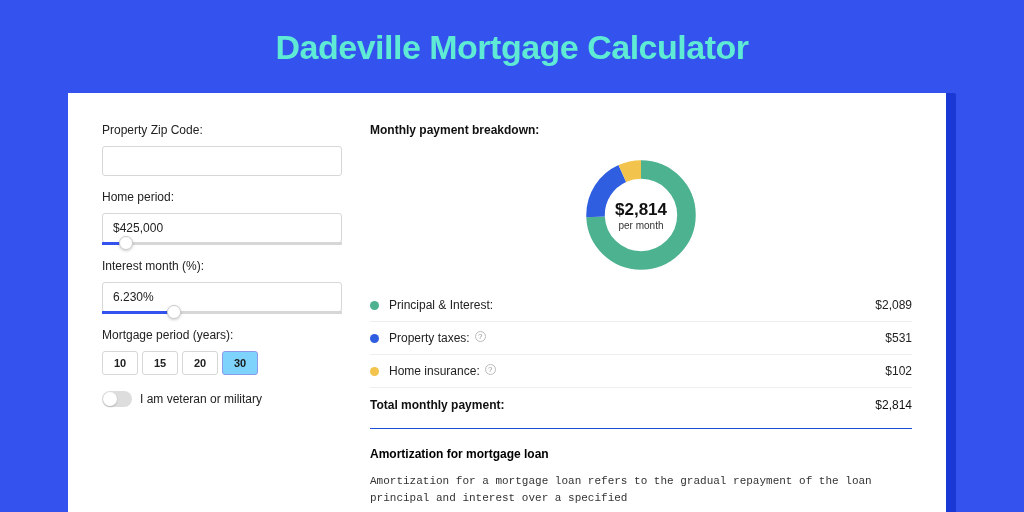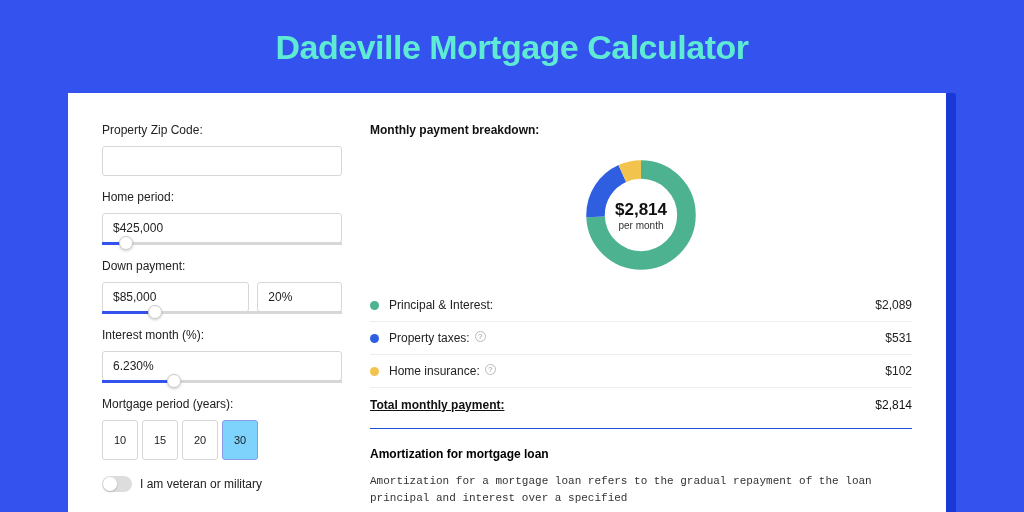--- a/index.html
+++ b/index.html
@@ -69,26 +69,26 @@
     border-radius: 50%;
     position: absolute;
     top: -6px;
     box-shadow: 0 1px 3px rgba(0,0,0,0.2);
   }
   .dp-row { display: flex; gap: 8px; }
   .period-row { display: flex; gap: 4px; margin-top: 2px;}
   .period-btn {
     flex: none;
     width: 36px;
-    height: 40px;
+    height: 24px;
     border: 1px solid #d7d7d7;
     border-radius: 3px;
     background: #fff;
     font-size: 11px;
-    font-weight: 400;
+    font-weight: 700;
     color: #222;
     display: flex;
     align-items: center;
     justify-content: center;
     cursor: pointer;
   }
   .period-btn.selected {
     background: #7dd3fc;
     border-color: #8a99e8;
     color: #1a1a1a;
@@ -163,21 +163,21 @@
     color: #999;
   }
   .legend-total {
     display: flex;
     align-items: center;
     padding: 10px 0;
     font-size: 12px;
     font-weight: 700;
     color: #111;
   }
-  .legend-total .legend-label { flex: 1; text-decoration: underline; }
+  .legend-total .legend-label { flex: 1; }
   .amort-section {
     border-top: 1px solid #1d4ed8;
     margin-top: 6px;
     padding-top: 18px;
   }
   .amort-title { font-size: 12px; font-weight: 700; margin-bottom: 12px; }
   .amort-text { font-size: 11px; color: #333; line-height: 1.5; font-family: Liberation Mono, monospace; }
 </style>
 </head>
 <body>
@@ -196,31 +196,20 @@
 
     <div class="field-group">
       <div class="field-label">Home period:</div>
       <input class="text-input" value="$425,000" style="">
       <div class="slider-track">
         <div class="slider-fill" id="hp-fill" style="width: 10%;"></div>
         <div class="slider-thumb" id="hp-thumb" style="left: calc(10% - 7px);"></div>
       </div>
     </div>
 
-    <div class="field-group">
-      <div class="field-label">Down payment:</div>
-      <div class="dp-row">
-        <input class="text-input" style="flex: 2 1 0%;" value="$85,000">
-        <input class="text-input" style="flex: 1 1 0%;" value="20%">
-      </div>
-      <div class="slider-track">
-        <div class="slider-fill" id="dp-fill" style="width: 22%;"></div>
-        <div class="slider-thumb" id="dp-thumb" style="left: calc(22% - 7px);"></div>
-      </div>
-    </div>
 
     <div class="field-group">
       <div class="field-label">Interest month (%):</div>
       <input class="text-input" value="6.230%" style="">
       <div class="slider-track">
         <div class="slider-fill" id="ir-fill" style="width: 30%;"></div>
         <div class="slider-thumb" id="ir-thumb" style="left: calc(30% - 7px);"></div>
       </div>
     </div>
 

